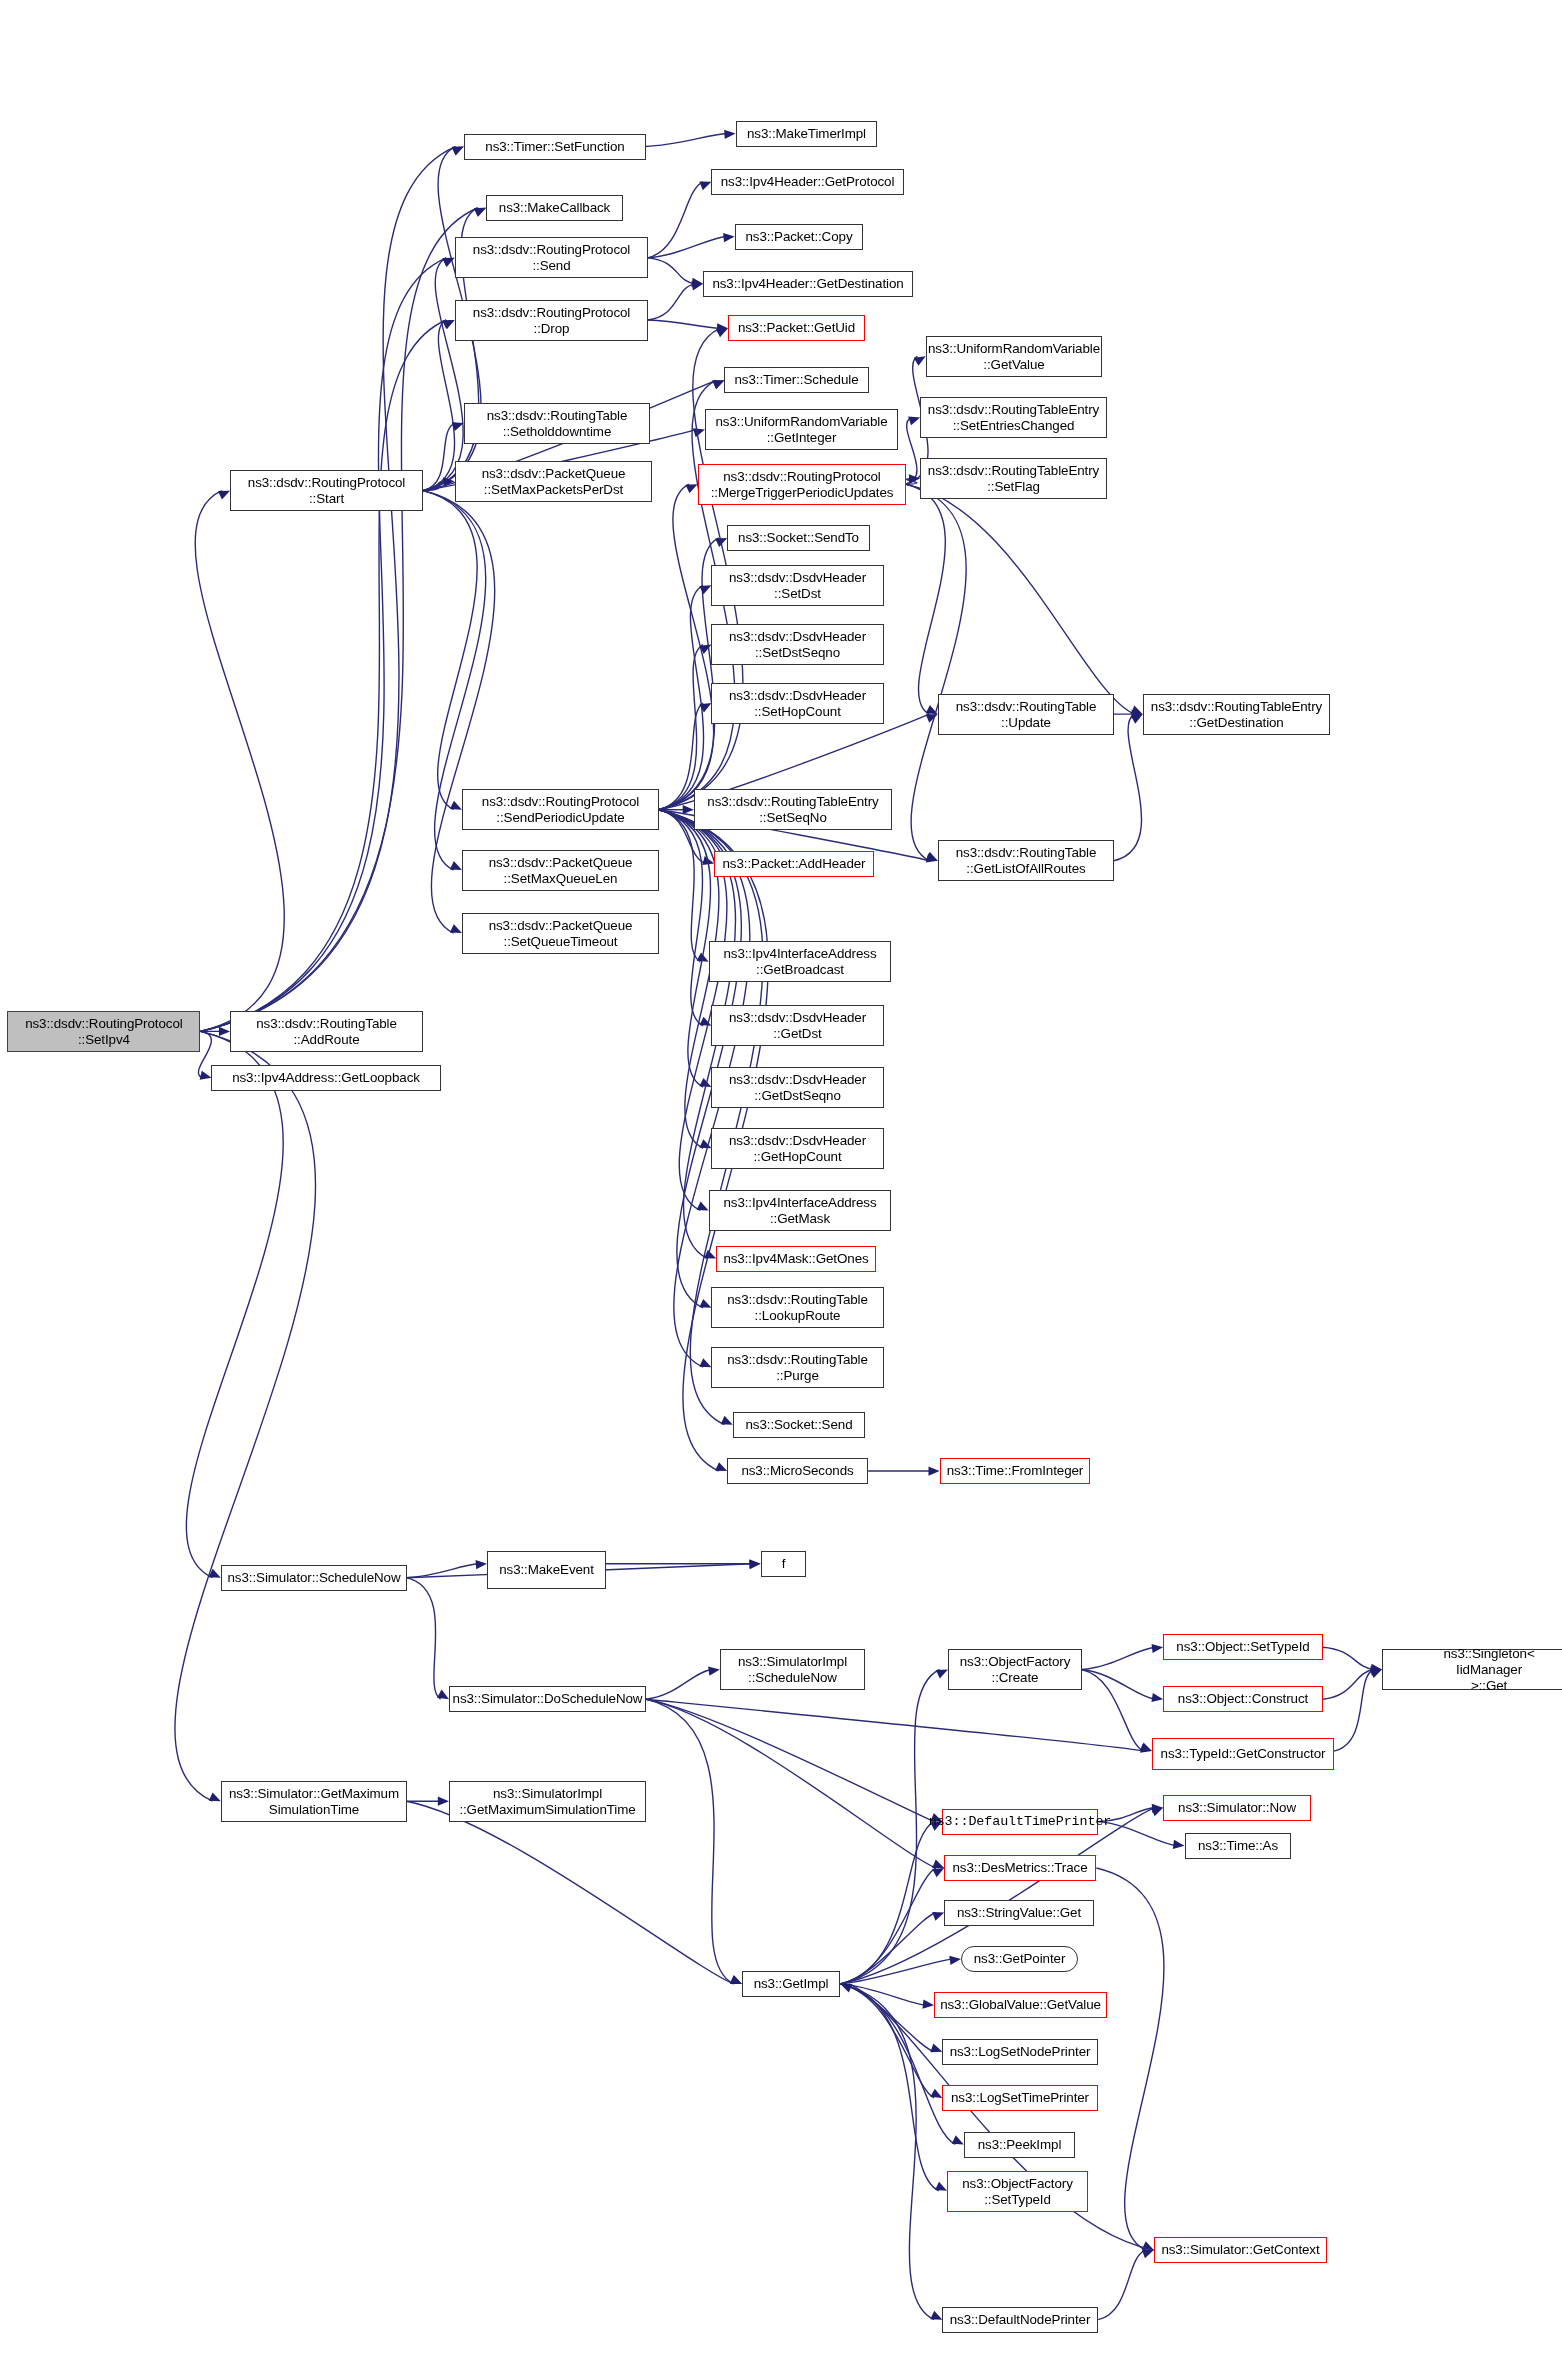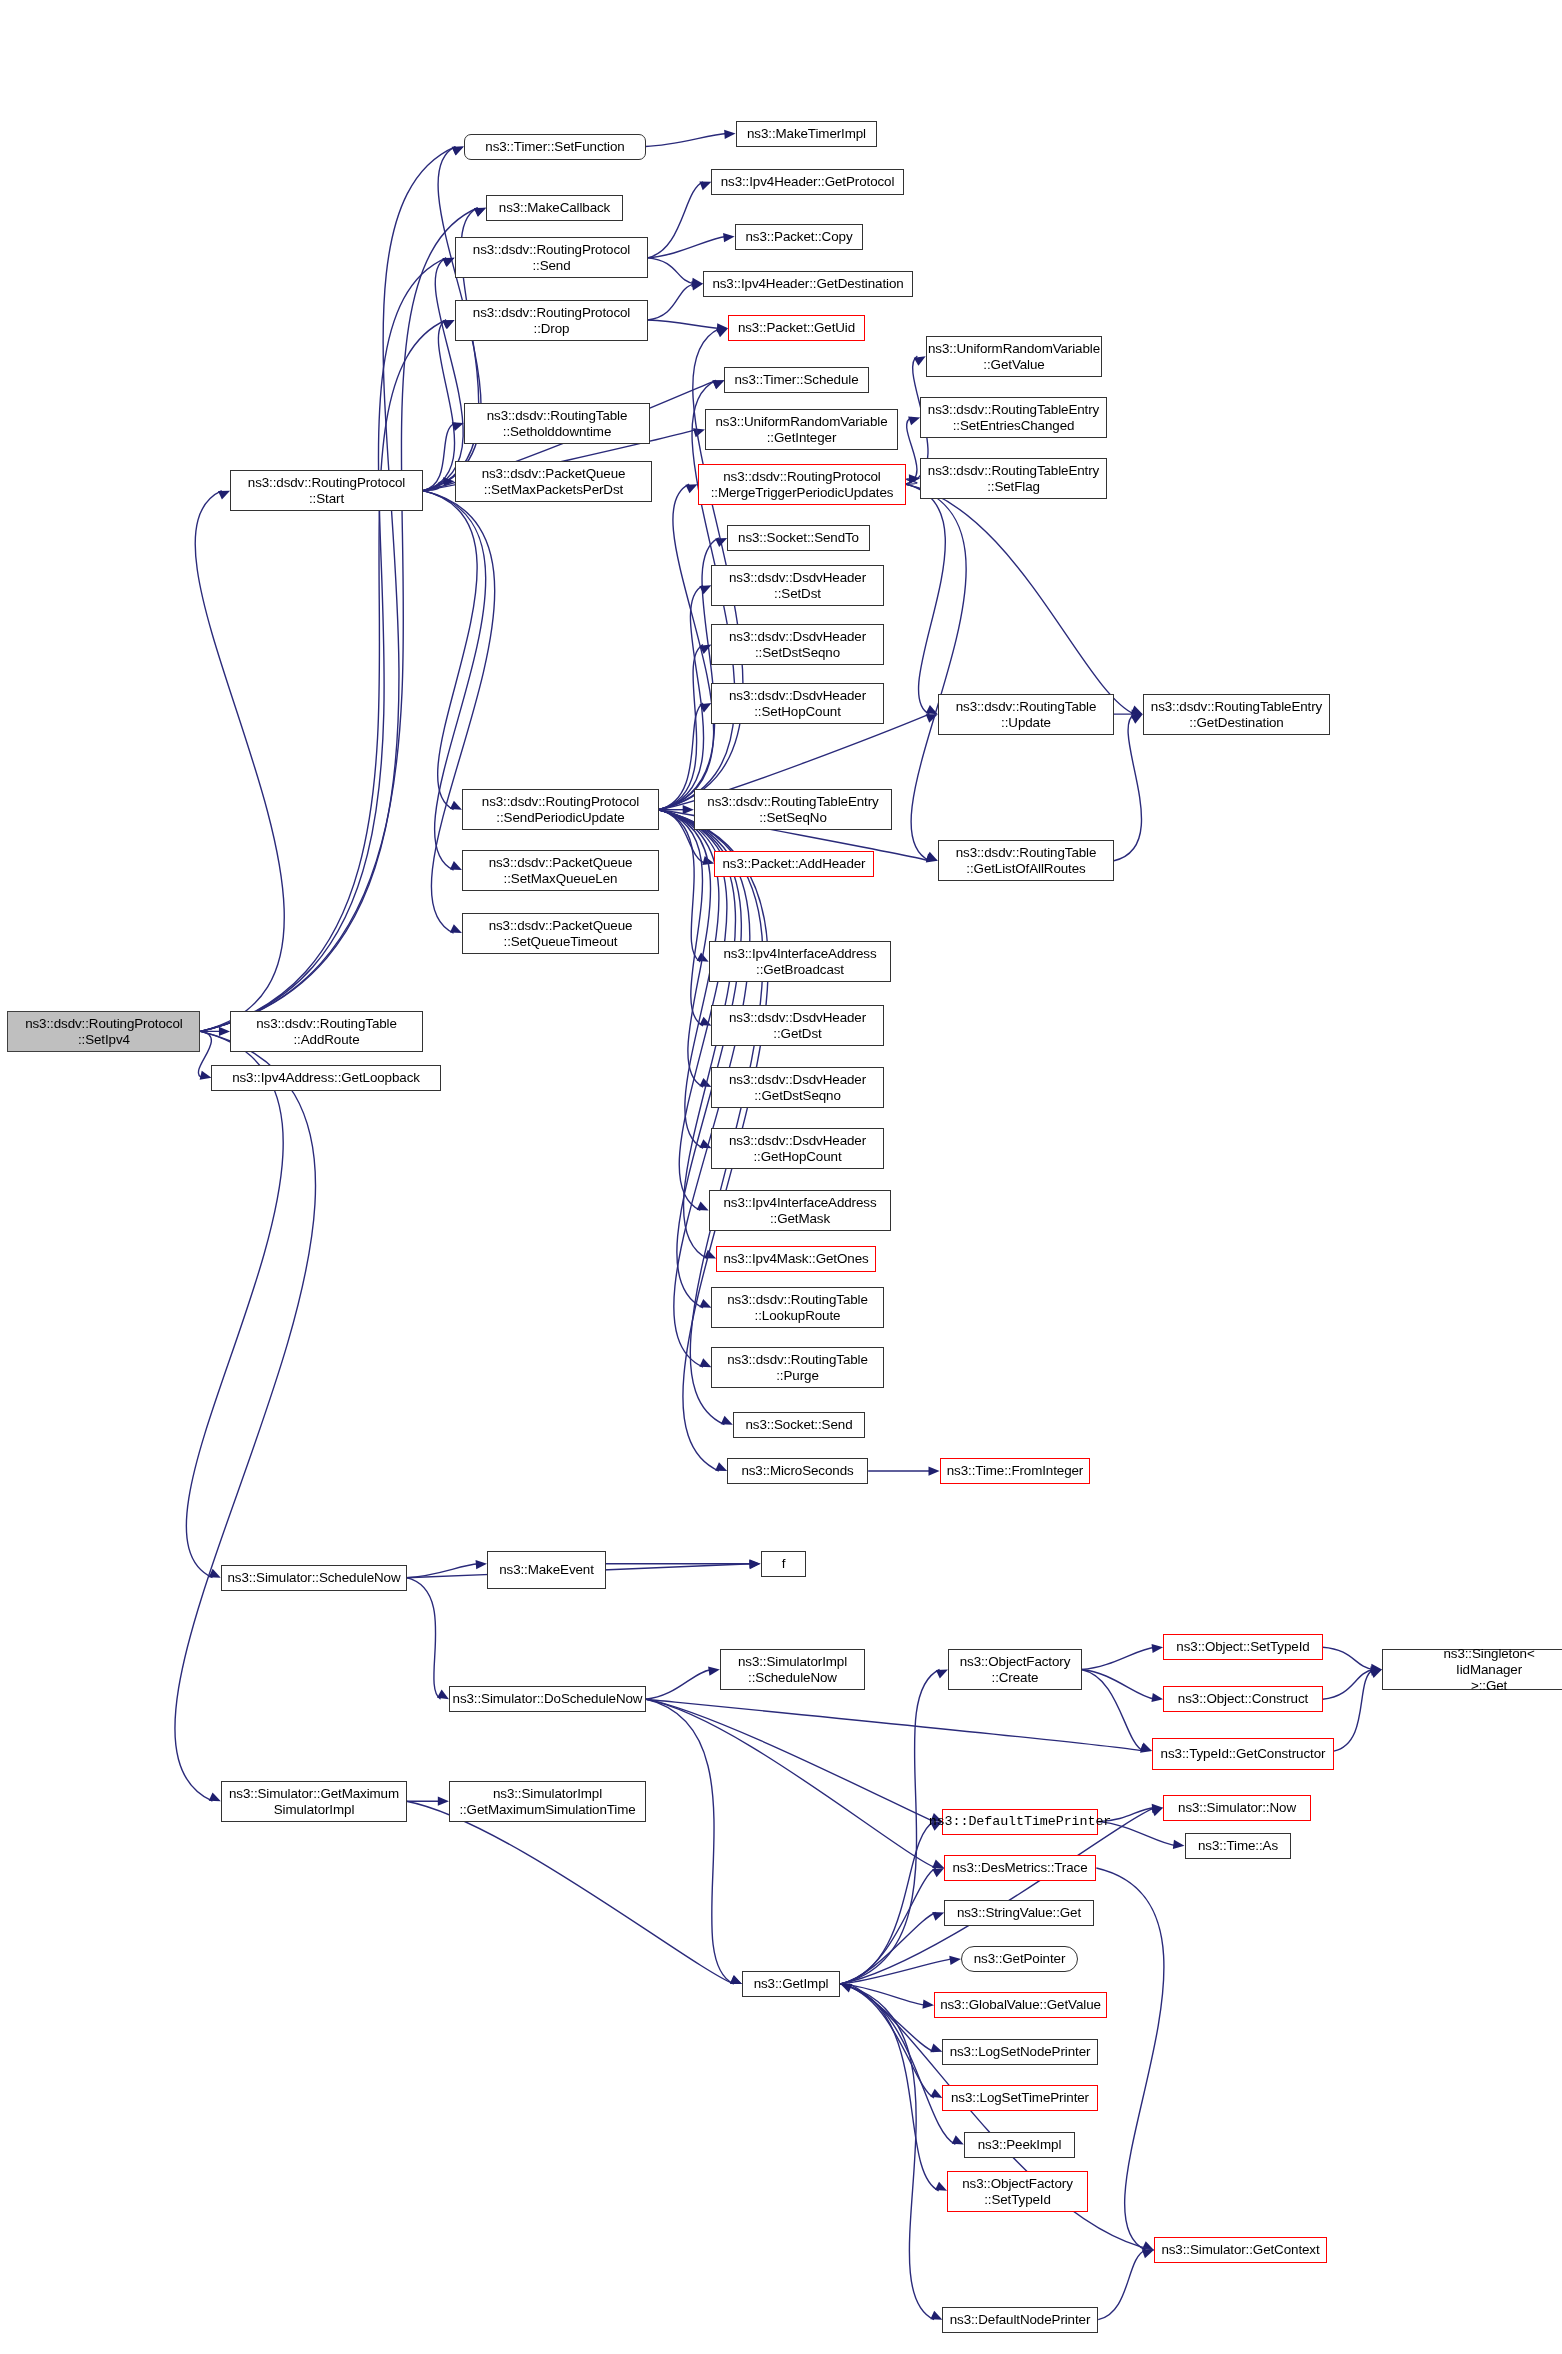--- a/index.html
+++ b/index.html
@@ -226,21 +226,21 @@
       <path d="M 1244 2426 C 1103.18 2397.3, 983.451 2167.7, 915 2139"></path>
       <polygon points="0,0 -12,-5 -12,5" transform="translate(906,2139) rotate(-157.2527667068559)"></polygon>
     </svg>
 <div class="node root" style="left: 7.4px; top: 1011px; width: 193px; height: 41px;">ns3::dsdv::RoutingProtocol
 ::SetIpv4</div>
     <div class="node" style="left: 230px; top: 1011px; width: 193px; height: 41px;">ns3::dsdv::RoutingTable
 ::AddRoute</div>
     <div class="node" style="left: 211px; top: 1065px; width: 230px; height: 26px;">ns3::Ipv4Address::GetLoopback</div>
     <div class="node" style="left: 230px; top: 470px; width: 193px; height: 41px;">ns3::dsdv::RoutingProtocol
 ::Start</div>
-    <div class="node" style="left: 464px; top: 134px; width: 182px; height: 26px; border-radius: 7px;">ns3::Timer::SetFunction</div>
+    <div class="node" style="left: 464px; top: 134px; width: 182px; height: 26px;">ns3::Timer::SetFunction</div>
     <div class="node" style="left: 486px; top: 195px; width: 137px; height: 26px;">ns3::MakeCallback</div>
     <div class="node" style="left: 455px; top: 237px; width: 193px; height: 41px;">ns3::dsdv::RoutingProtocol
 ::Send</div>
     <div class="node" style="left: 455px; top: 300px; width: 193px; height: 41px;">ns3::dsdv::RoutingProtocol
 ::Drop</div>
     <div class="node" style="left: 464px; top: 403px; width: 186px; height: 41px;">ns3::dsdv::RoutingTable
 ::Setholddowntime</div>
     <div class="node" style="left: 455px; top: 461px; width: 197px; height: 41px;">ns3::dsdv::PacketQueue
 ::SetMaxPacketsPerDst</div>
     <div class="node" style="left: 736px; top: 121px; width: 141px; height: 26px;">ns3::MakeTimerImpl</div>
@@ -306,21 +306,21 @@
     <div class="node" style="left: 720px; top: 1649px; width: 145px; height: 41px;">ns3::SimulatorImpl
 ::ScheduleNow</div>
     <div class="node" style="left: 948px; top: 1649px; width: 134px; height: 41px;">ns3::ObjectFactory
 ::Create</div>
     <div class="node red" style="left: 1163px; top: 1634px; width: 160px; height: 26px;">ns3::Object::SetTypeId</div>
     <div class="node red" style="left: 1163px; top: 1686px; width: 160px; height: 26px;">ns3::Object::Construct</div>
     <div class="node red" style="left: 1152px; top: 1738px; width: 182px; height: 32px;">ns3::TypeId::GetConstructor</div>
     <div class="node" style="left: 1382px; top: 1649px; width: 184px; height: 41px; padding-left: 32px;">ns3::Singleton&lt; IidManager
 &gt;::Get</div>
     <div class="node" style="left: 221px; top: 1781px; width: 186px; height: 41px;">ns3::Simulator::GetMaximum
-SimulatorImpl</div>
+SimulationTime</div>
     <div class="node" style="left: 449px; top: 1781px; width: 197px; height: 41px;">ns3::SimulatorImpl
 ::GetMaximumSimulationTime</div>
     <div class="node red" style="left: 1163px; top: 1795px; width: 148px; height: 26px;">ns3::Simulator::Now</div>
     <div class="node" style="left: 1185px; top: 1833px; width: 106px; height: 26px;">ns3::Time::As</div>
     <div class="node red" style="left: 942px; top: 1809px; width: 156px; height: 26px; font-family: Liberation Mono, monospace;">ns3::DefaultTimePrinter</div>
     <div class="node red" style="left: 944px; top: 1855px; width: 152px; height: 26px;">ns3::DesMetrics::Trace</div>
     <div class="node" style="left: 742px; top: 1971px; width: 98px; height: 26px;">ns3::GetImpl</div>
     <div class="node" style="left: 944px; top: 1900px; width: 150px; height: 26px;">ns3::StringValue::Get</div>
     <div class="node" style="left: 961px; top: 1946px; width: 117px; height: 26px; border-radius: 13px;">ns3::GetPointer</div>
     <div class="node red" style="left: 934px; top: 1992px; width: 173px; height: 26px;">ns3::GlobalValue::GetValue</div>

